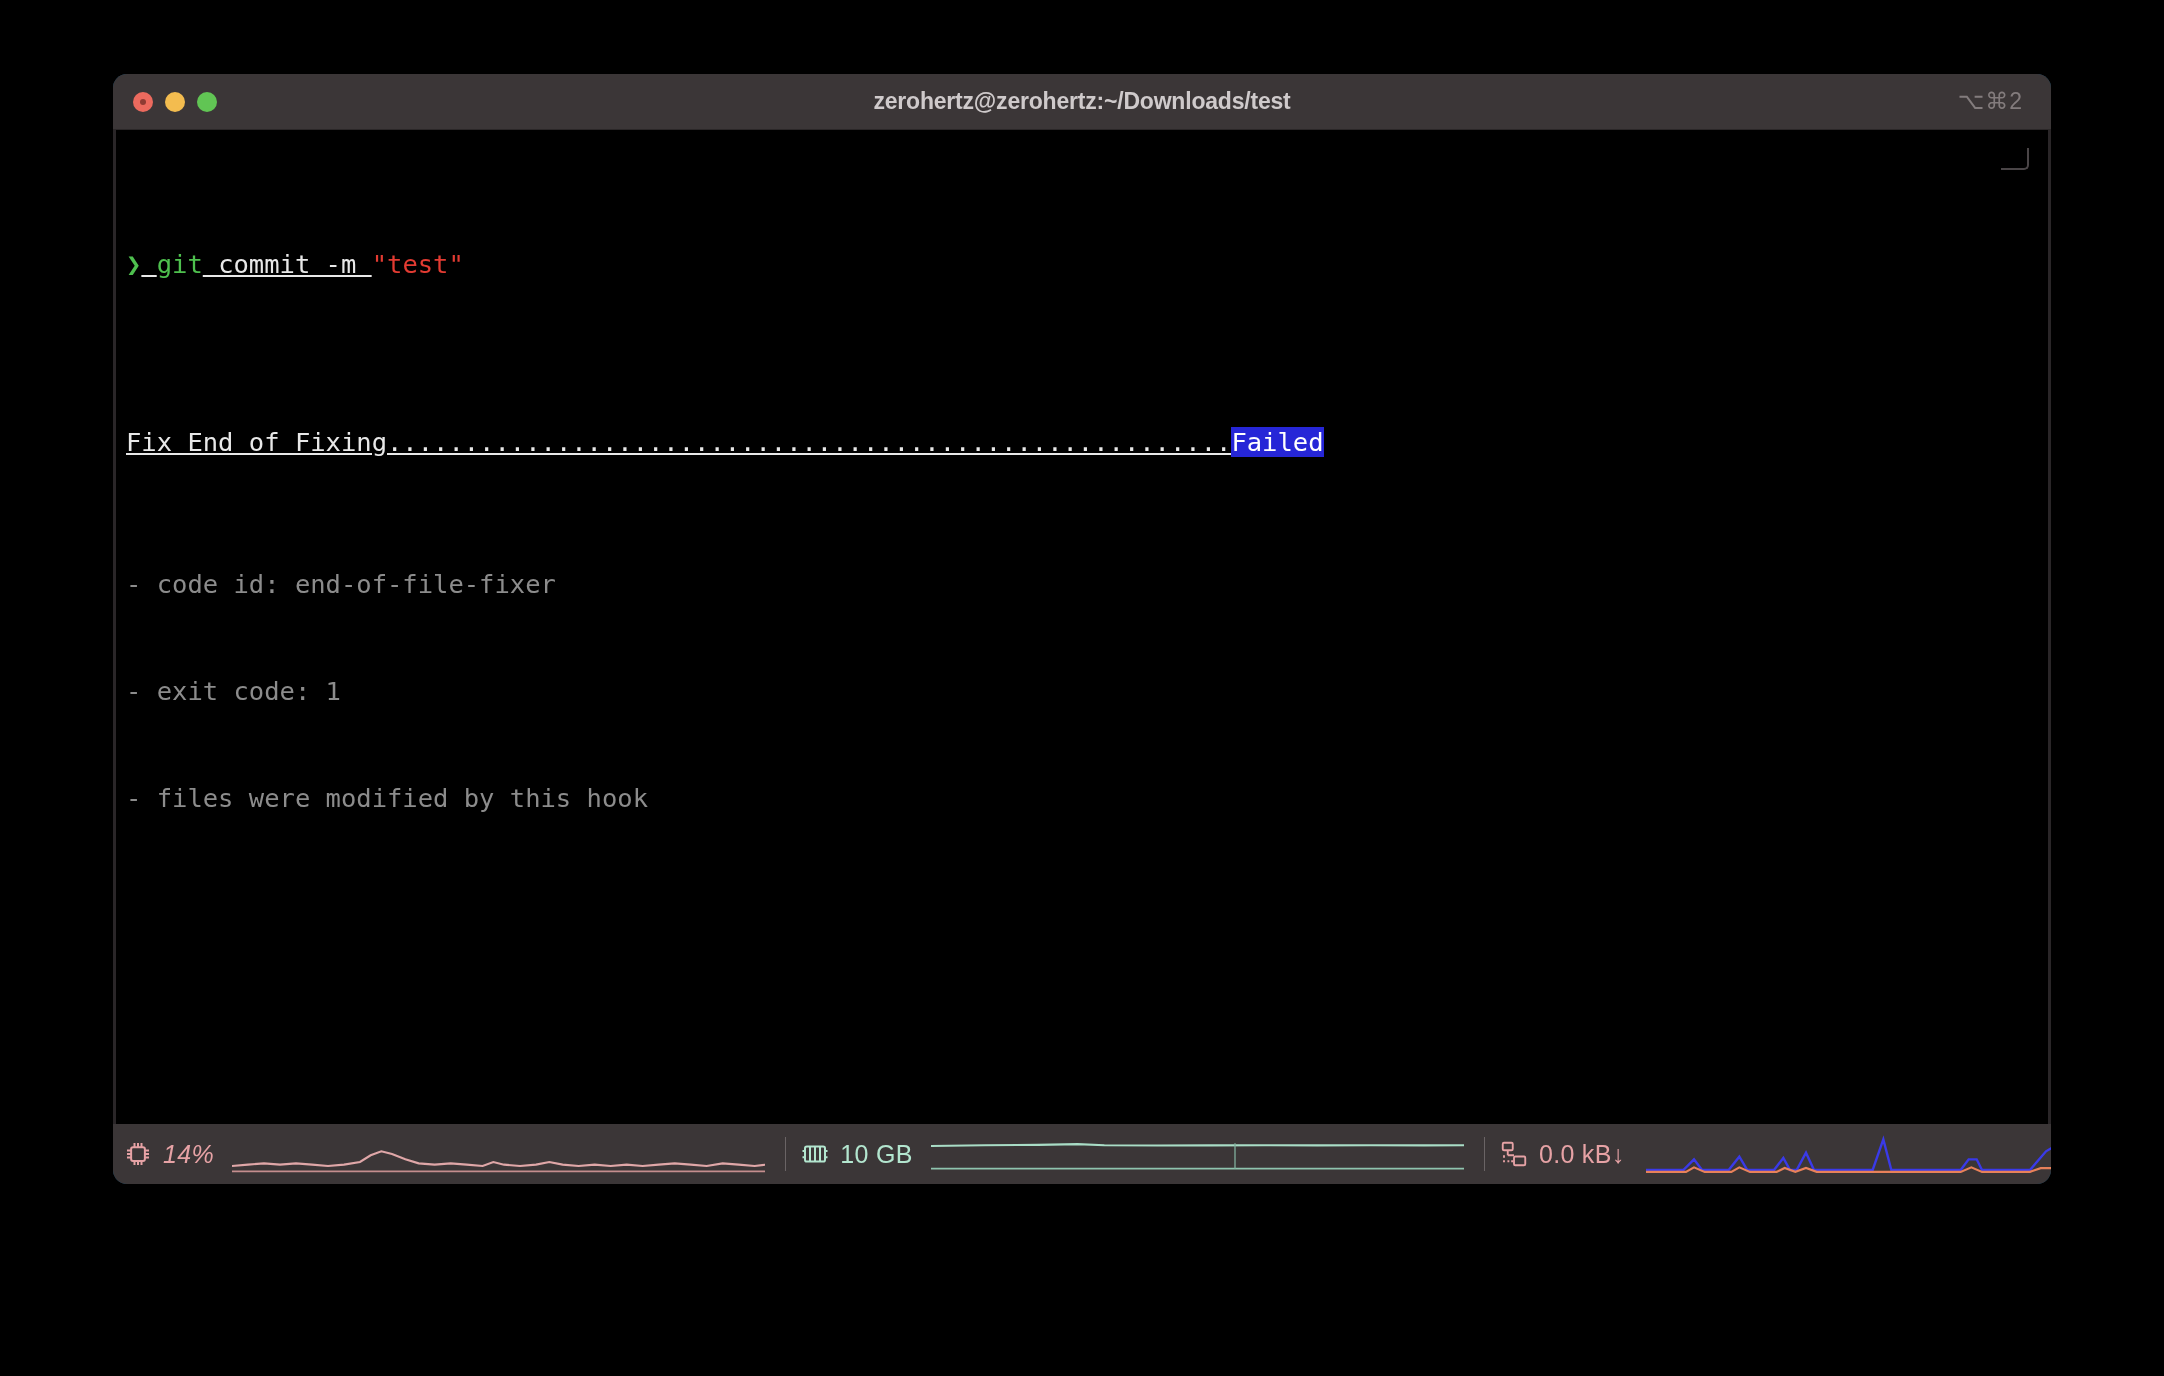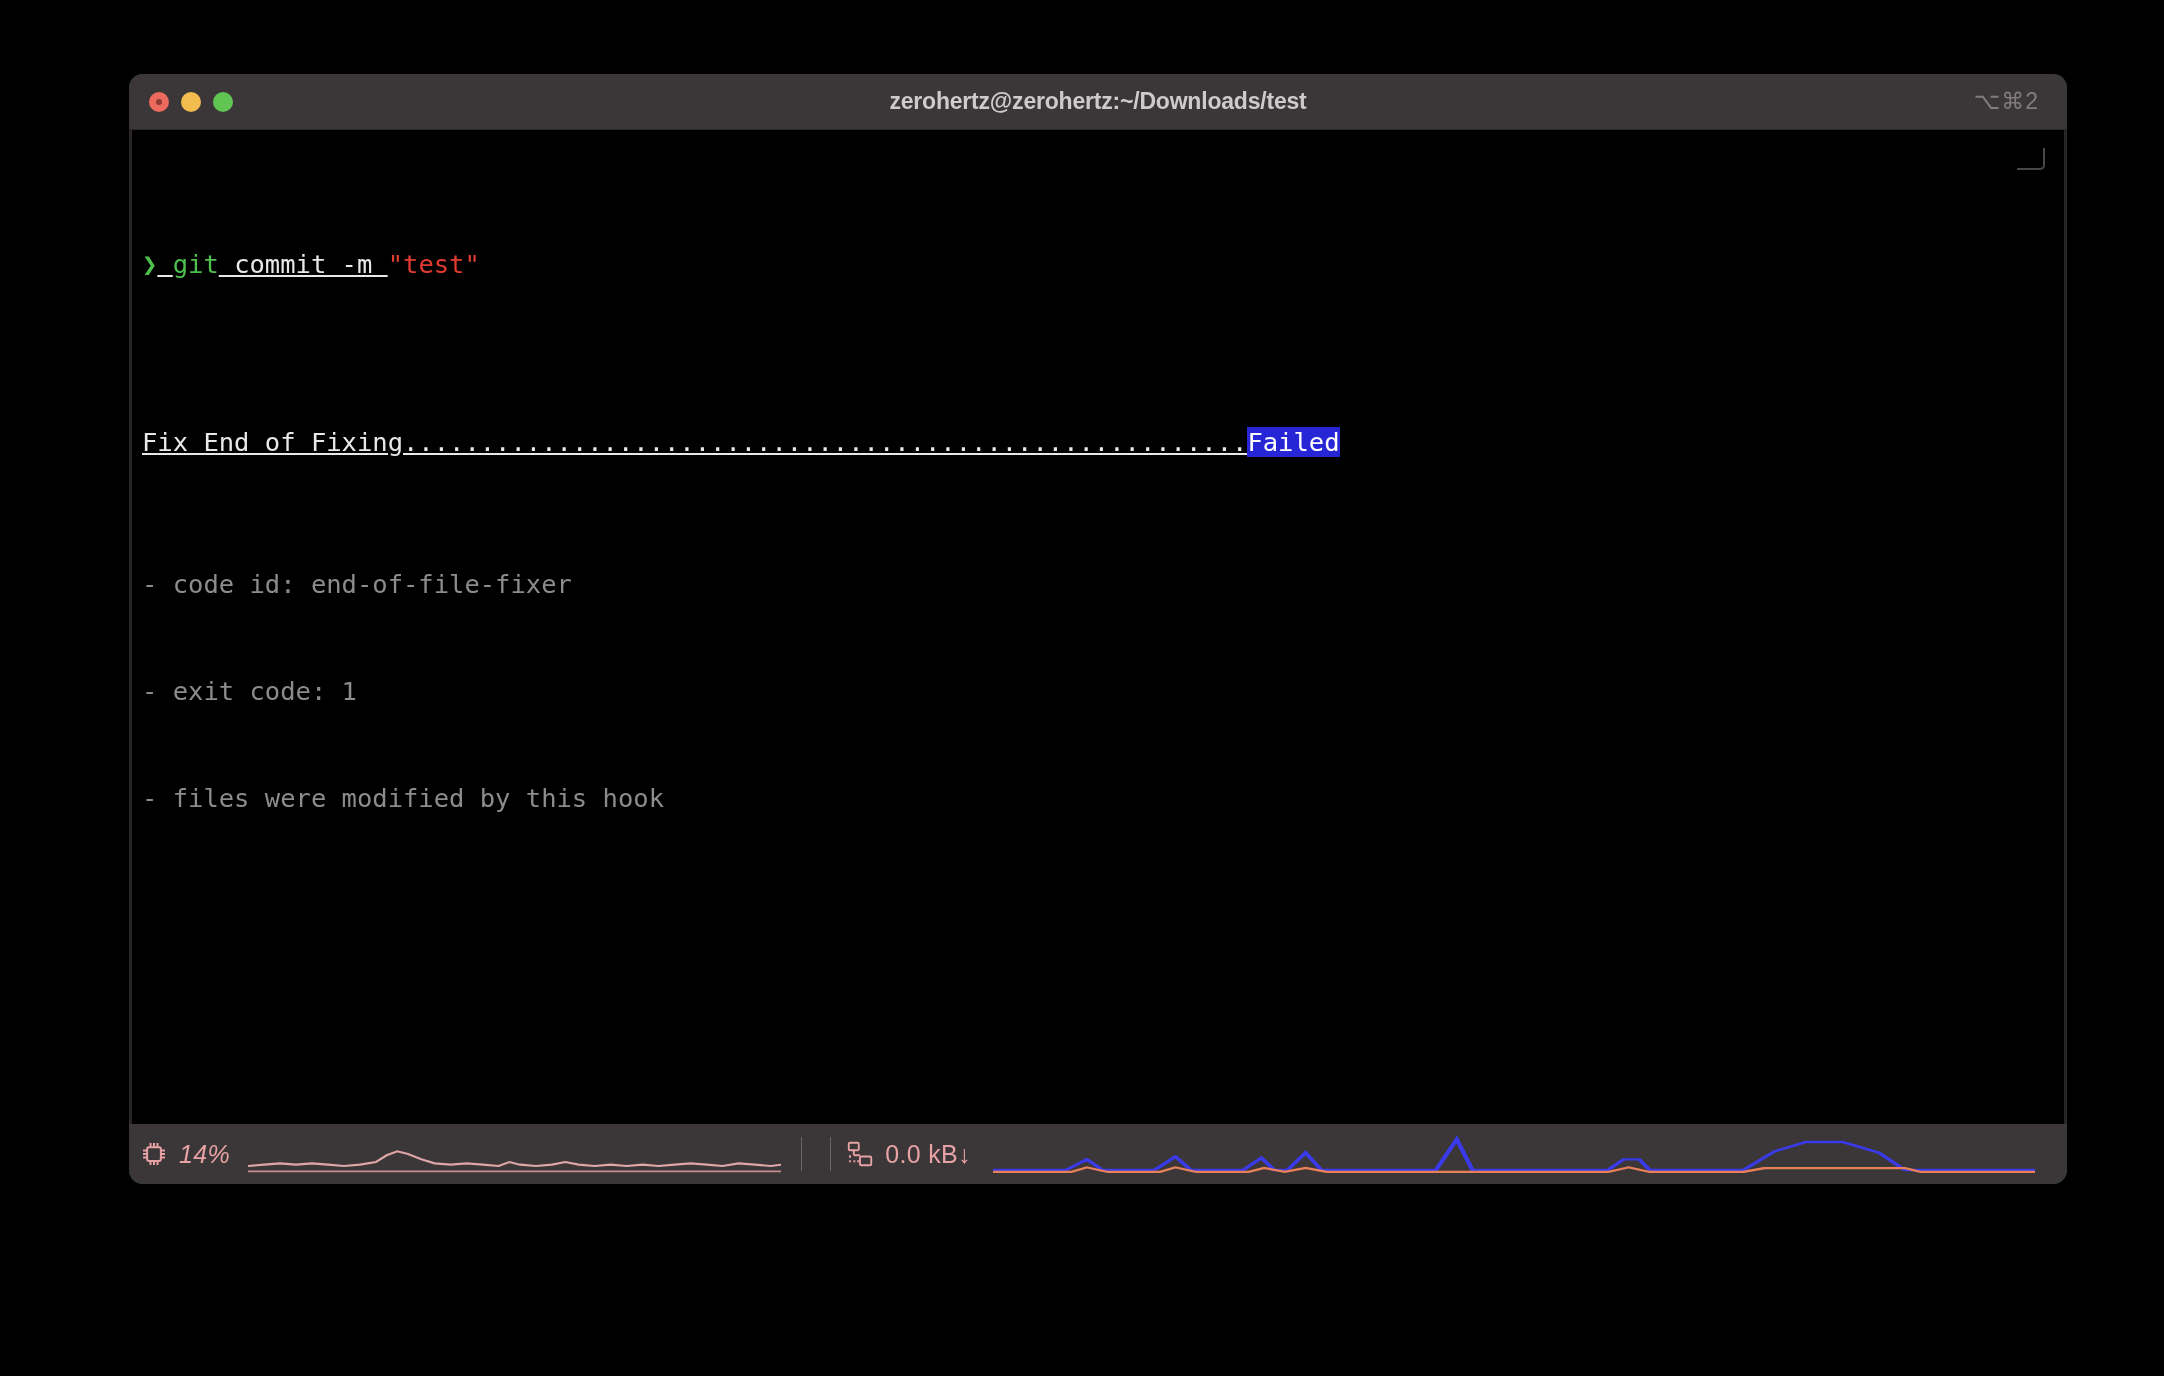--- a/index.html
+++ b/index.html
@@ -15,21 +15,20 @@
   #app {
     position: absolute;
     left: 113px;
     top: 74px;
     width: 1938px;
     height: 1110px;
     border-radius: 14px;
     background: #0c4a6e;
     overflow: hidden;
     box-shadow: 0 4px 22px rgba(0,0,0,0.6);
-    margin-left: 16px;
   }
 
   
   .titlebar {
     position: relative;
     height: 56px;
     background: #3b3637;
     display: flex;
     align-items: center;
     border-bottom: 1px solid #2b2728;
@@ -235,20 +234,35 @@
       </svg>
       <span class="sb-label pink">14%</span>
       <svg class="graph" viewBox="0 0 400 30" preserveAspectRatio="none" style="margin-left:18px;margin-right:6px;">
         <path d="M0,24 L12,23 L24,22 L36,23 L48,22 L60,23 L72,24 L84,23 L96,21 L104,16 L112,13 L120,15 L130,19 L140,22 L152,23 L164,22 L176,23 L188,24 L196,21 L204,23 L216,24 L228,23 L238,21 L248,23 L260,24 L272,23 L284,24 L296,23 L308,24 L320,23 L332,22 L344,23 L356,24 L368,22 L380,23 L392,24 L400,23" fill="none" stroke="#e0a7a8" stroke-width="1.6"></path>
         <line x1="0" y1="28" x2="400" y2="28" stroke="#c58e8e" stroke-width="1.2"></line>
       </svg>
     </div>
 
     <div class="sb-sep"></div>
 
+    <div class="mem-seg">
+      <svg class="sb-icon" width="30" height="30" viewBox="0 0 24 24">
+        <g fill="none" stroke="#b3e6cf" stroke-width="1.6">
+          <rect x="4" y="6" width="16" height="12" rx="1.5"></rect>
+          <path d="M8 6v12M12 6v12M16 6v12"></path>
+          <path d="M4 9.5h-2M4 14.5h-2M20 9.5h2M20 14.5h2"></path>
+        </g>
+      </svg>
+      <span class="sb-label mint">10 GB</span>
+      <svg class="graph" viewBox="0 0 400 30" preserveAspectRatio="none" style="margin-left:18px;margin-right:6px;">
+        <path d="M0,9 L40,8.4 L80,8.2 L110,7.6 L130,8.4 L170,8.6 L210,8.5 L250,8.4 L290,8.5 L330,8.4 L370,8.5 L400,8.4" fill="none" stroke="#a9ddc6" stroke-width="1.6"></path>
+        <line x1="0" y1="26" x2="400" y2="26" stroke="#8fc4ae" stroke-width="1.3"></line>
+        <line x1="228" y1="7" x2="228" y2="26" stroke="#7fae9c" stroke-width="1"></line>
+      </svg>
+    </div>
 
     <div class="sb-sep"></div>
 
     <div class="net-seg">
       <svg class="sb-icon" width="30" height="30" viewBox="0 0 24 24">
         <g fill="none" stroke="#e6a2a5" stroke-width="1.5">
           <rect x="3" y="3" width="8" height="6" rx="1"></rect>
           <rect x="12" y="14" width="9" height="7" rx="1"></rect>
           <path d="M7 9v4M7 13h5M4 13v2M4 17v1.5M7.5 17v1.5M10.5 17v1.5"></path>
         </g>

